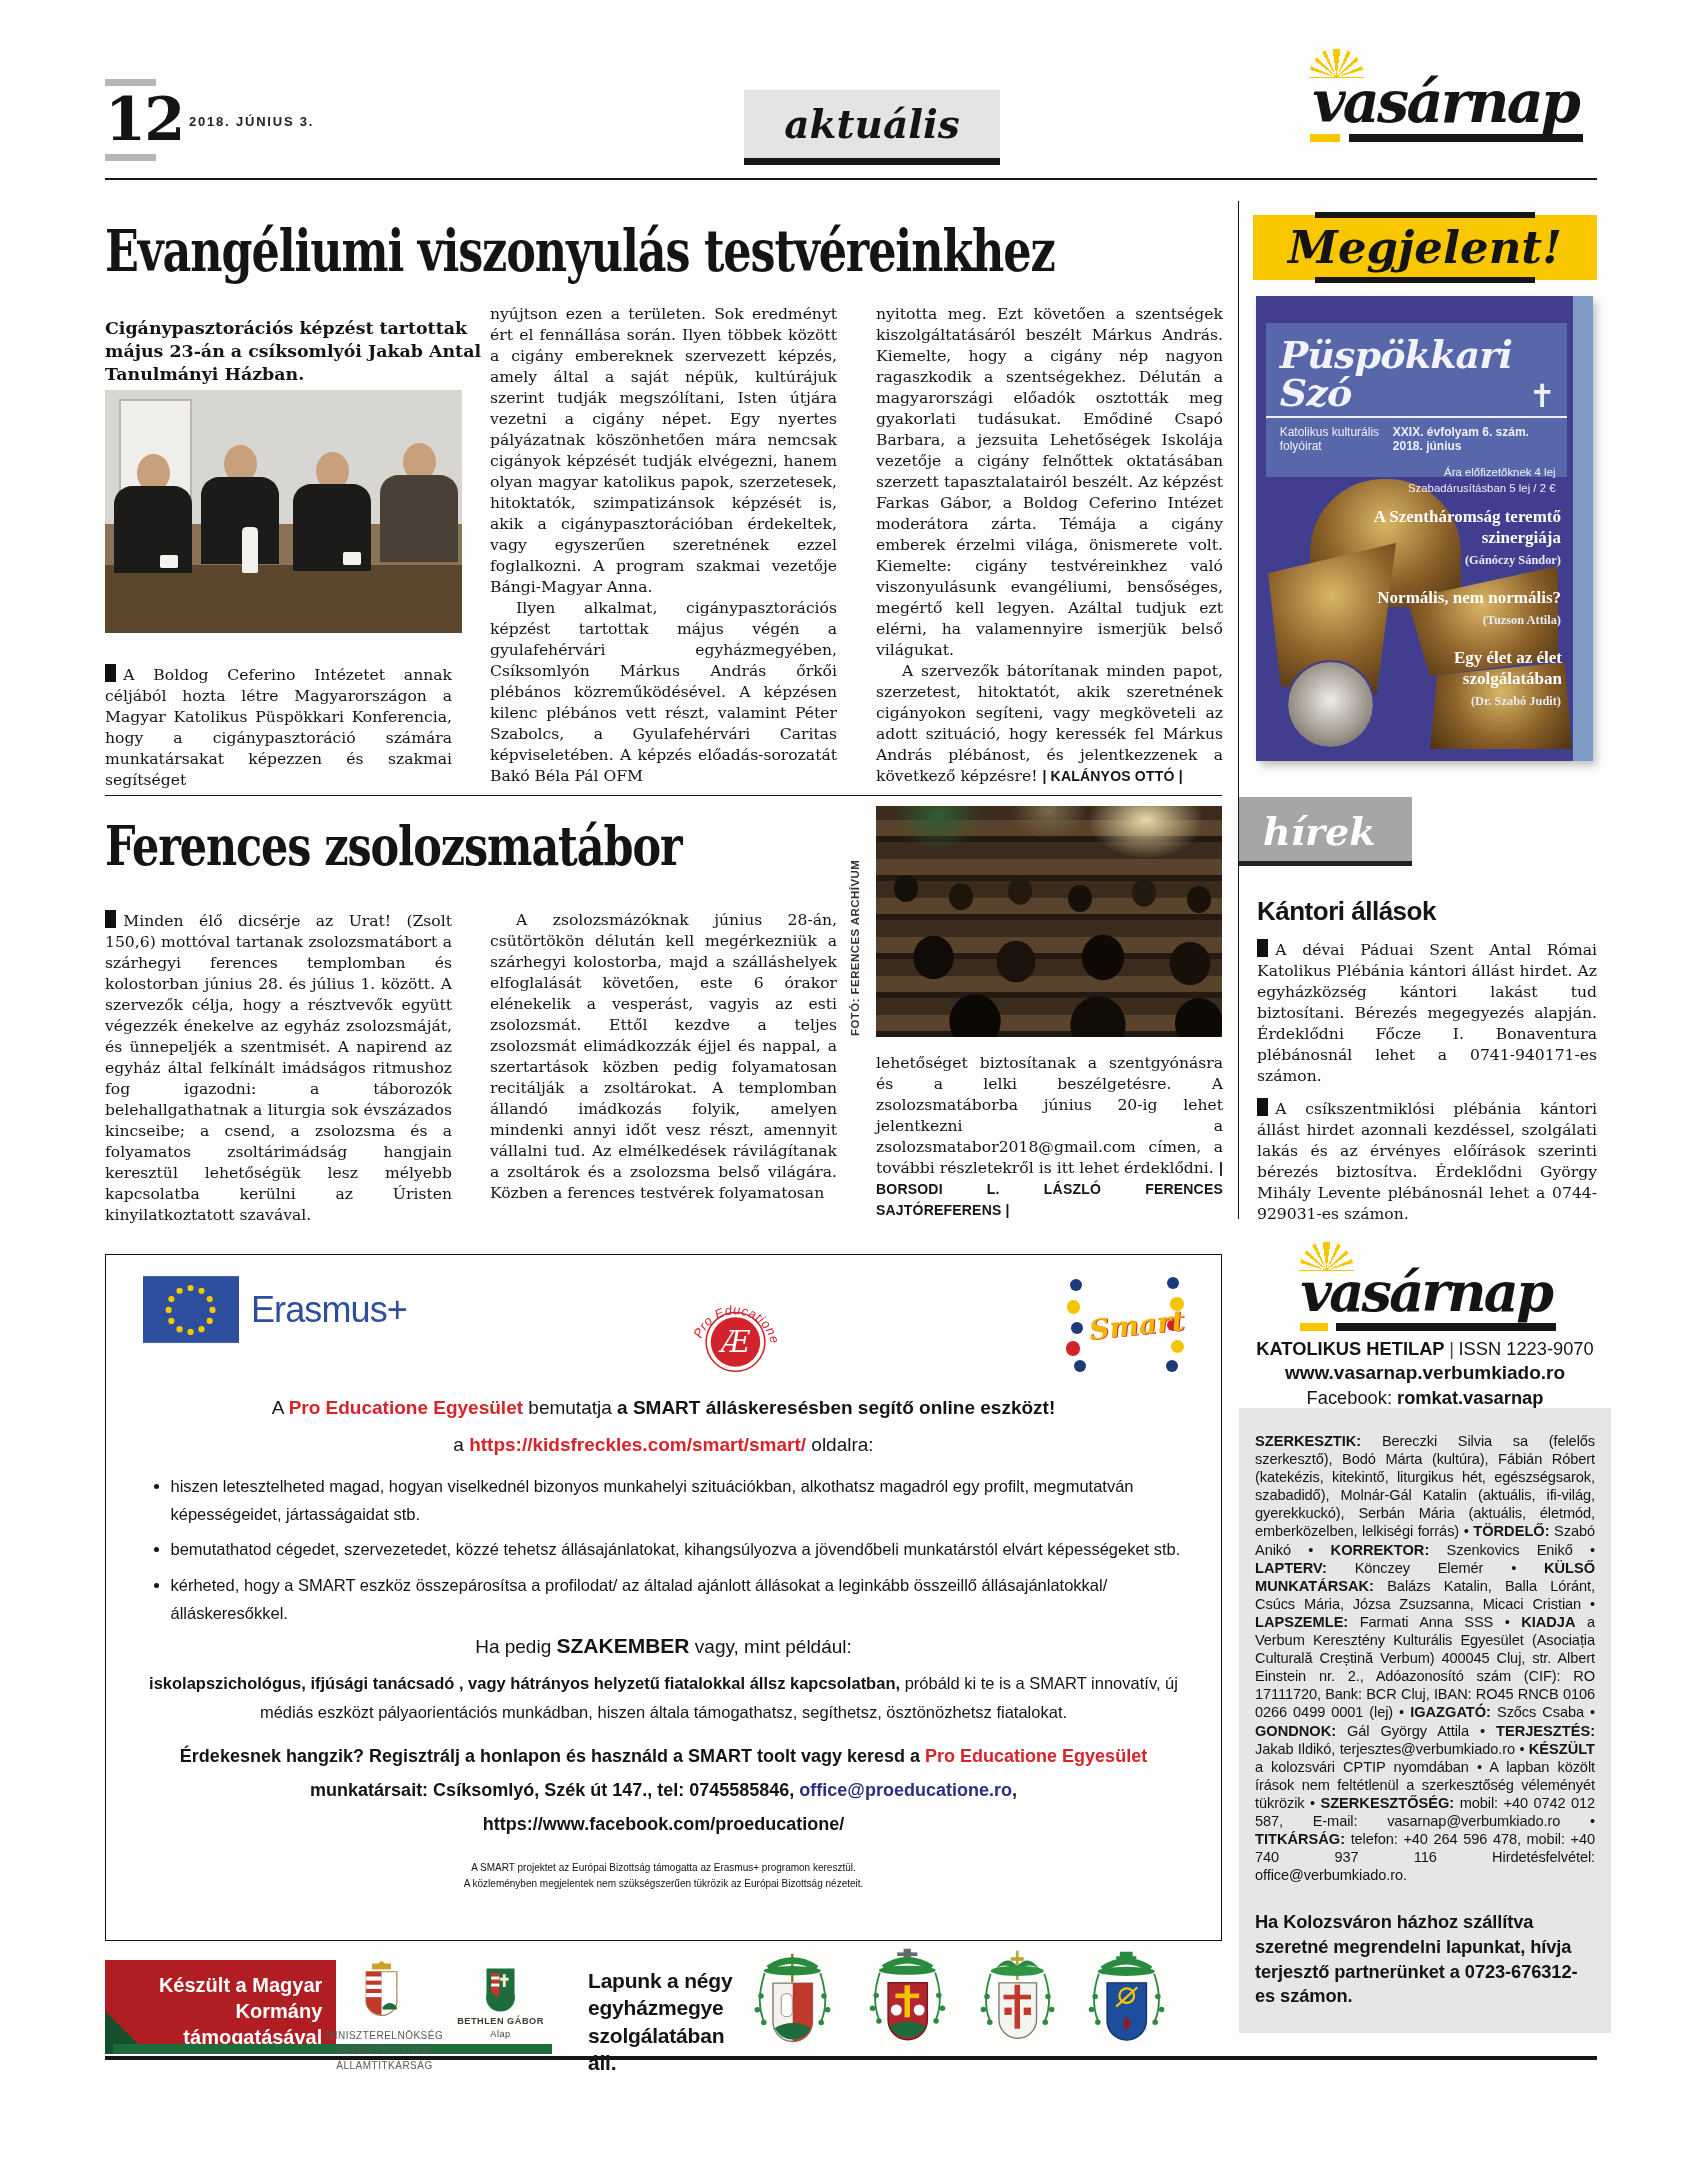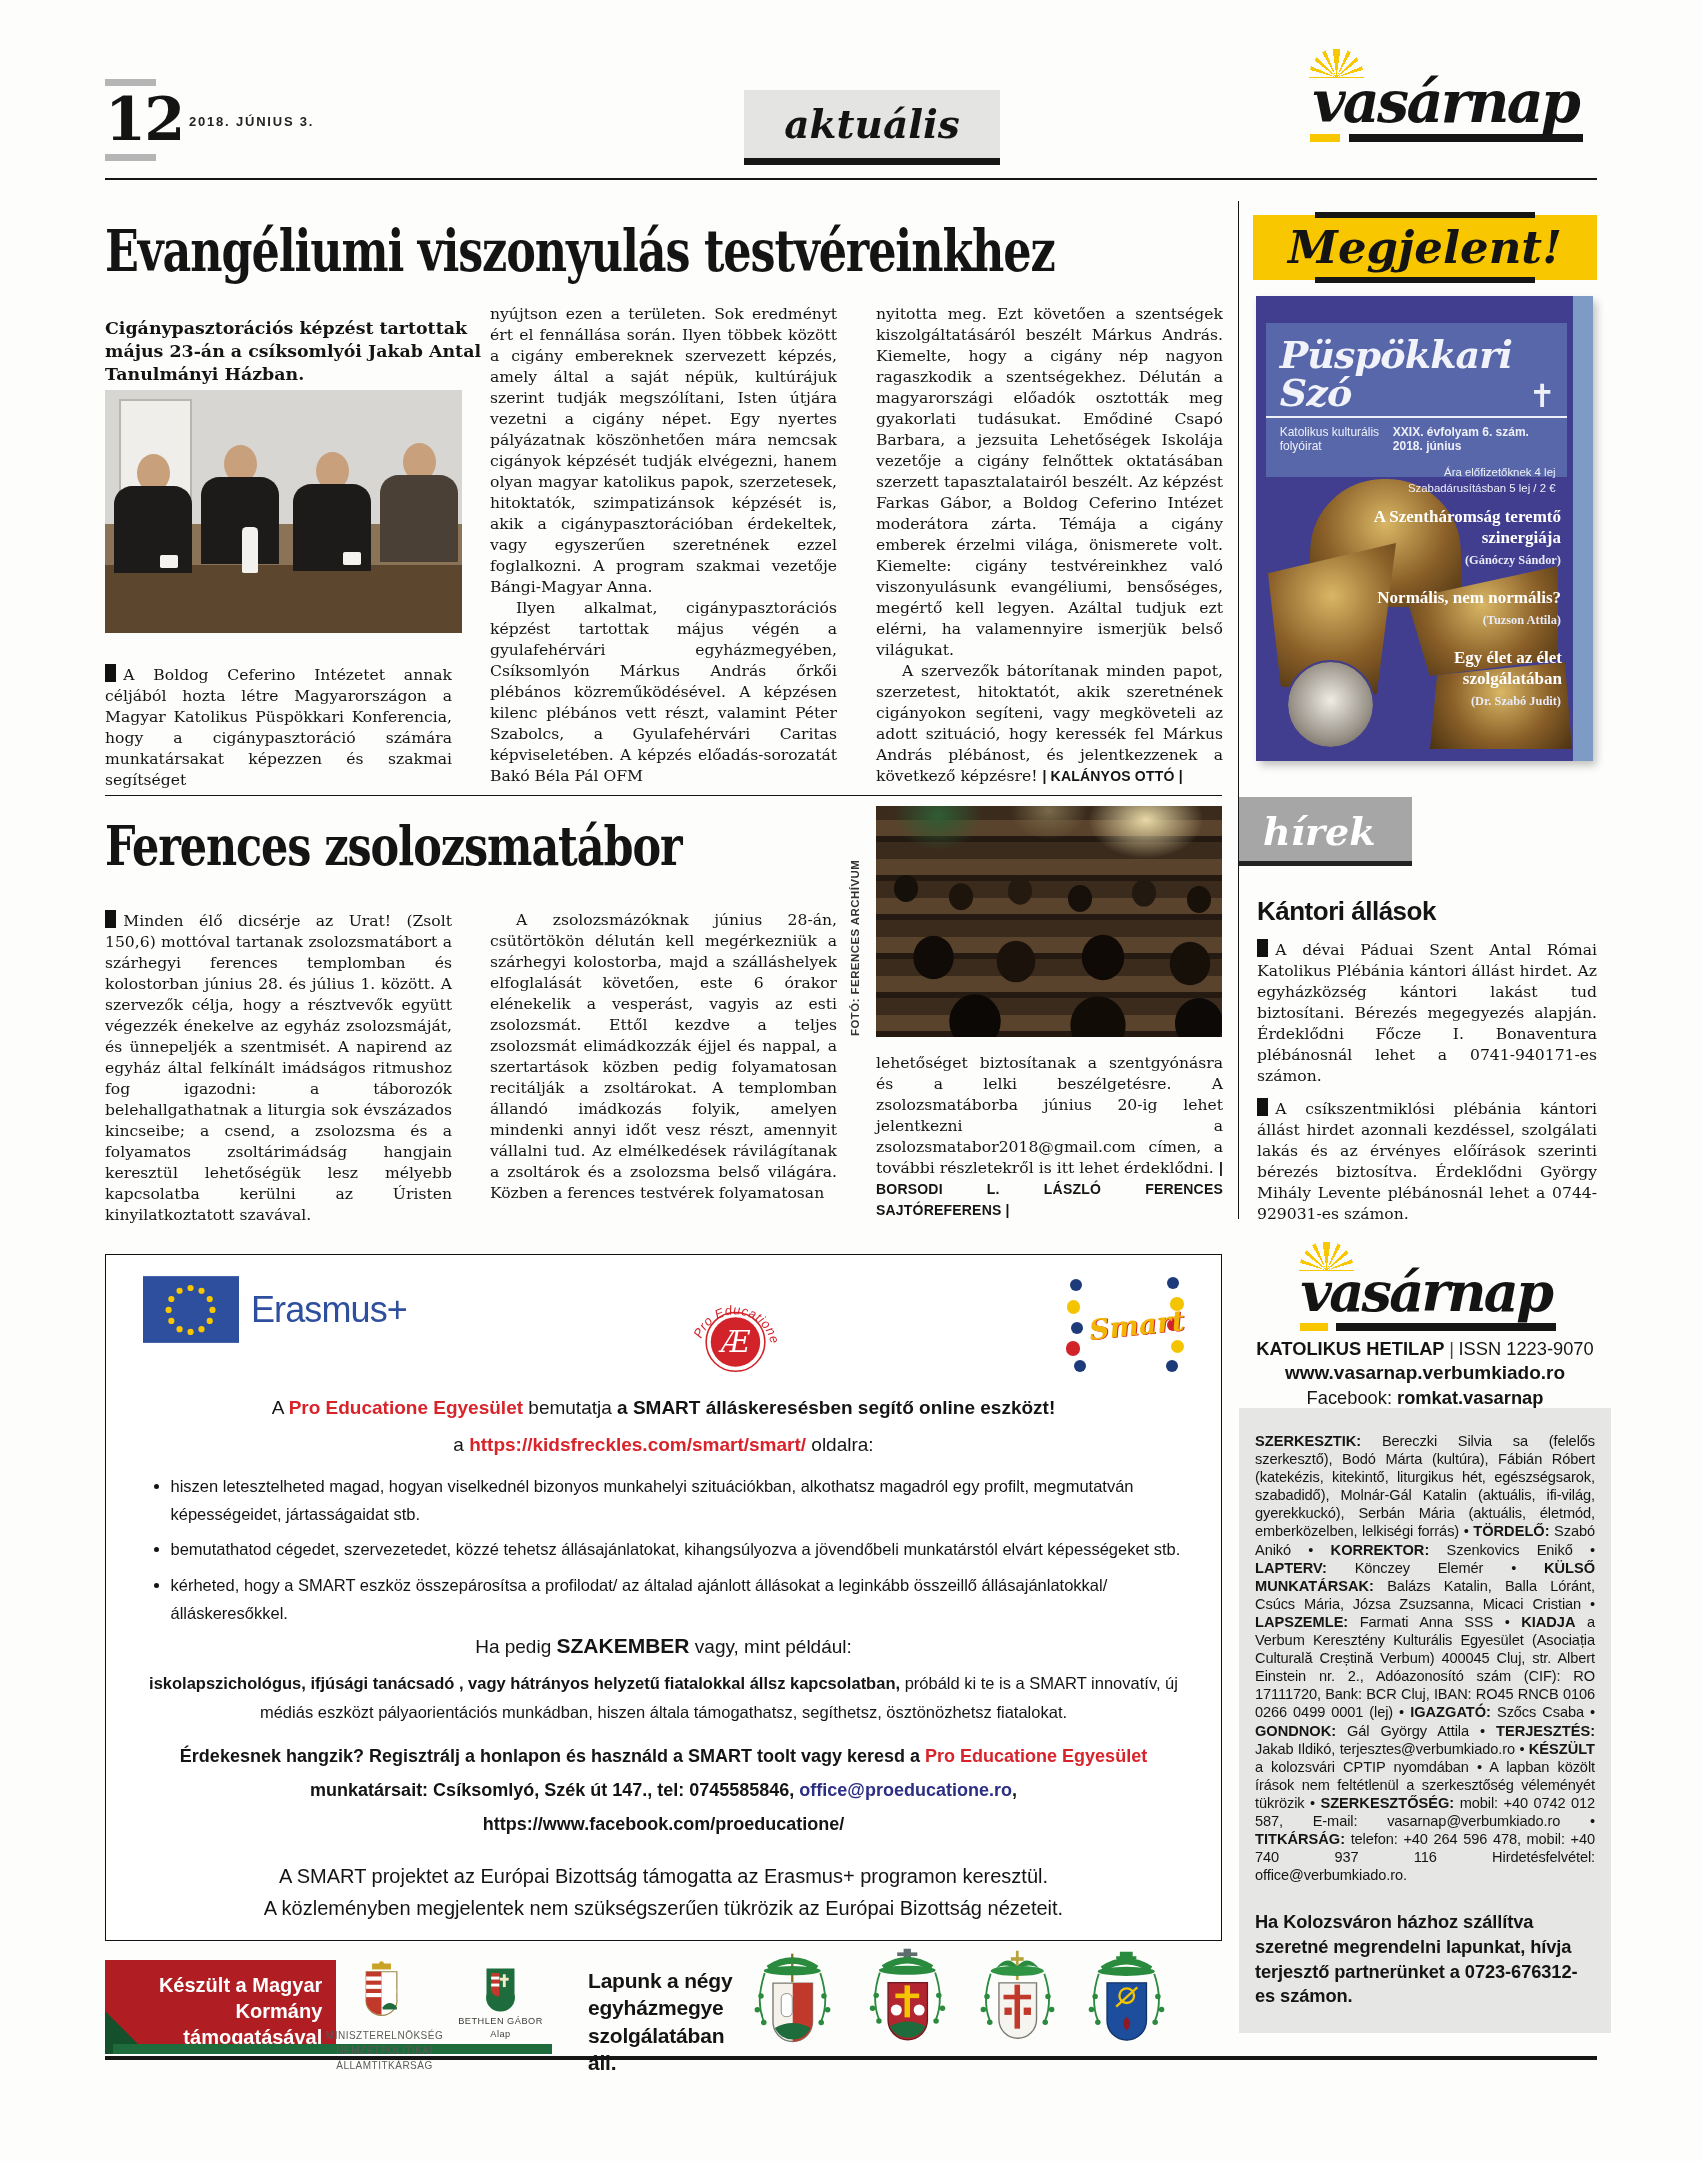--- a/index.html
+++ b/index.html
@@ -71,21 +71,21 @@
   .adlogos{display:flex;justify-content:space-between;align-items:flex-start;height:105px;}
   .erasmus{display:flex;align-items:center;gap:12px;}
   .erasmus .elabel{font:36px "Liberation Sans",sans-serif;color:#2d4f9e;letter-spacing:-0.9px;}
   .adcenter{text-align:center;font-size:19px;margin-top:15.6px;}
   .red{color:#d8232a;font-weight:bold;}
   .blue{color:#2b2e83;font-weight:bold;}
   .adbullets{margin:15.6px 0 0;padding-left:27.5px;font-size:16.5px;line-height:1.7;}
   .adbullets li{margin-bottom:7.3px;}
   .adpara{text-align:center;font-size:16.5px;line-height:1.75;margin-top:11px;}
   .adcontact{text-align:center;font-weight:bold;font-size:18px;line-height:1.9;margin-top:12px;}
-  .addisc{text-align:center;font-size:20px;line-height:1.6;margin-top:18.3px;}
+  .addisc{text-align:center;font-size:10px;line-height:1.6;margin-top:18.3px;}
   .smartword{font:italic bold 28px "DejaVu Serif",serif;color:#f2b705;text-shadow:0.9px 0.5px 0 #d2232a;transform:rotate(-6deg);display:inline-block;}
   .dot{position:absolute;border-radius:50%;}
   
   .brandcol{width:344px;text-align:center;}
   .binfo{font:bold 18.3px "Liberation Sans",sans-serif;margin-top:2.7px;}
   .binfo .thin{font-weight:normal;color:#444;padding:0 4.6px;}
   .edbox{width:372px;background:#e6e6e5;padding:24px 16px;box-sizing:border-box;height:625px;overflow:hidden;
      font:14.6px/1.24 "Liberation Sans",sans-serif;letter-spacing:-0.1px;}
   .edtext{text-align:justify;}
   .edtext b{letter-spacing:0;}
@@ -353,21 +353,21 @@
 
   <svg class="abs" style="left:483px;top:1966px" width="35" height="48" viewBox="0 0 60 82">
     <path d="M6 4 h48 v44 a24 24 0 0 1 -24 30 a24 24 0 0 1 -24 -30 z" fill="#1e6b3c"></path>
     <path d="M14 12 h14 v40 a14 14 0 0 1 -14 -18 z" fill="#c0392b"></path>
     <rect x="14" y="18" width="14" height="5" fill="#fff"></rect>
       <rect x="14" y="30" width="14" height="5" fill="#fff"></rect>
     <rect x="34" y="14" width="5" height="22" fill="#f5e9c8"></rect>
       <rect x="29" y="20" width="15" height="5" fill="#f5e9c8"></rect>
   </svg>
   <div class="abs bethtxt" style="left:448px;top:2015px;width:105px">
-    <div style="font-weight:normal">BETHLEN GÁBOR</div>
+    <div style="font-weight:bold">BETHLEN GÁBOR</div>
       <div style="">Alap</div>
   </div>
 
   <div class="abs motto" style="left:588px;top:1967px;width:160px">Lapunk a négy egyházmegye szolgálatában áll.</div>
 
   <svg class="abs" style="left:750px;top:1950px" width="85" height="108" viewBox="0 0 185 235">
     <line x1="92" y1="8" x2="92" y2="70" stroke="#8a6d1f" stroke-width="5"></line>
     <path d="M40 40 Q92 6 145 40" fill="none" stroke="#2a8a3e" stroke-width="14"></path>
     <ellipse cx="92" cy="45" rx="62" ry="10" fill="#2a8a3e"></ellipse>
     <path d="M32 50 C18 95 18 125 30 155" stroke="#2a8a3e" fill="none" stroke-width="4"></path>

